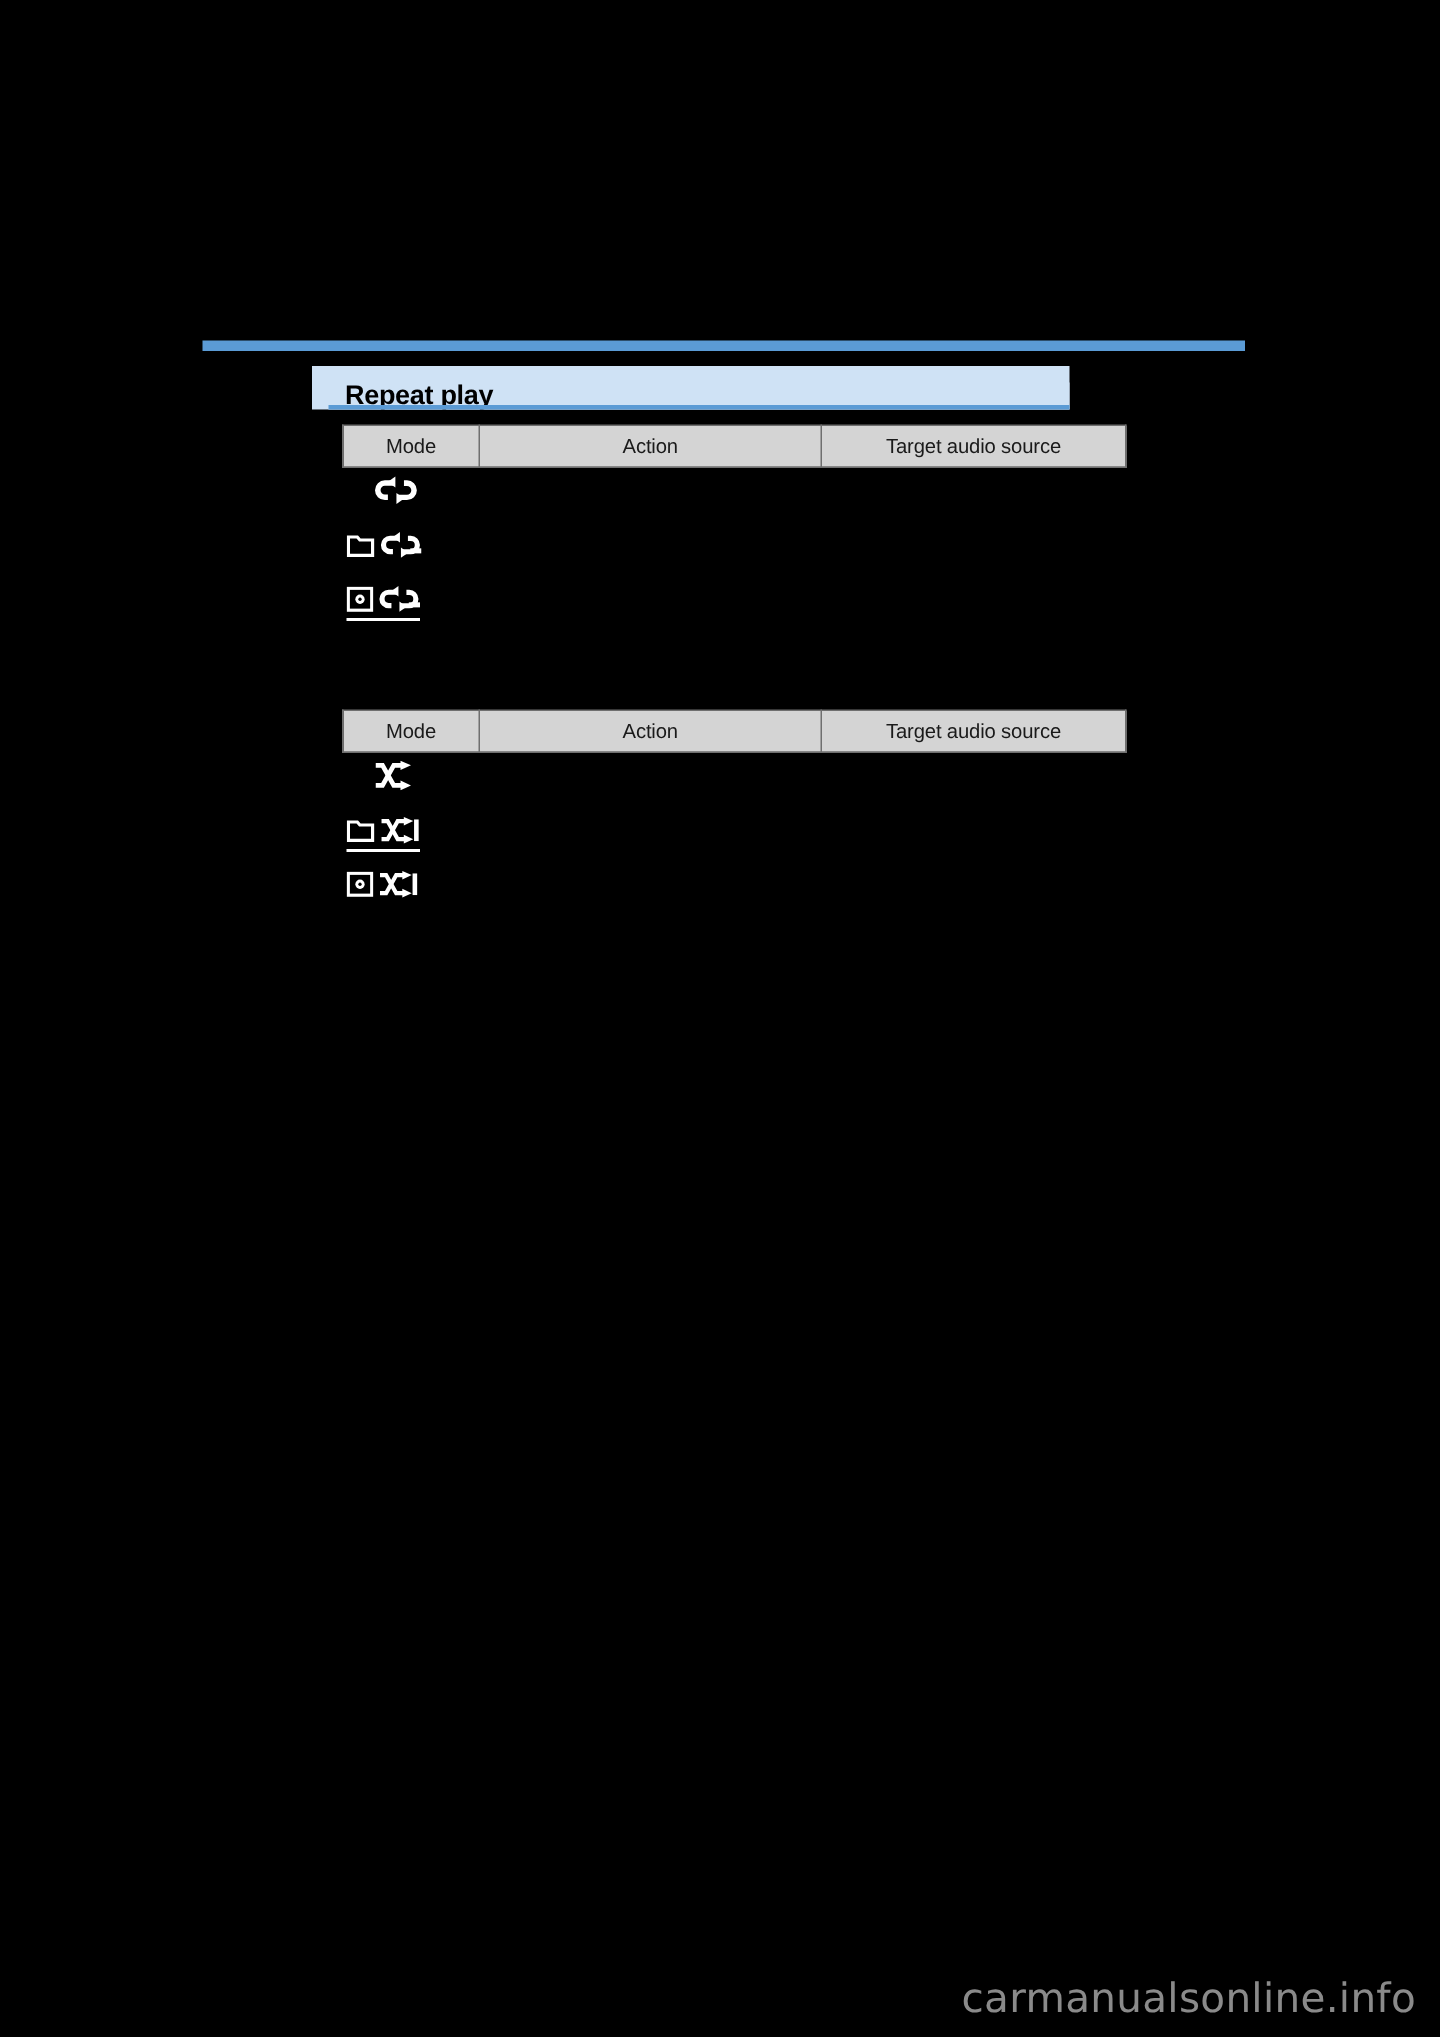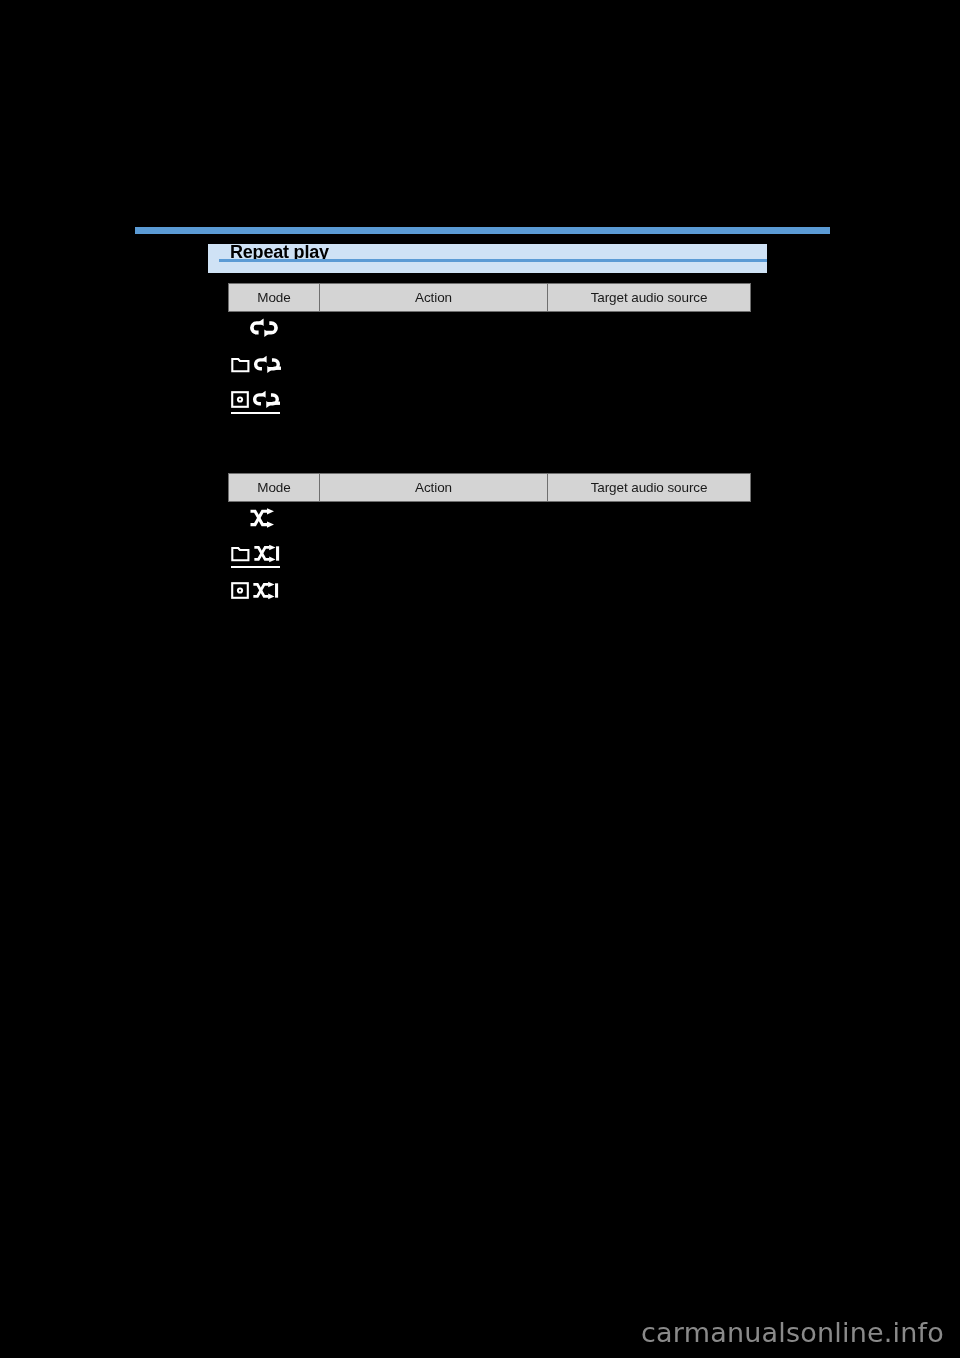--- a/index.html
+++ b/index.html
@@ -33,24 +33,24 @@
     top: 227px;
     width: 695px;
     height: 7px;
     background: #5b9bd5;
   }
 
   
   .section-banner {
     position: absolute;
     left: 208px;
-    width: 559px;
+    width: 505px;
     height: 29px;
     display: flex;
-    align-items: flex-start;
+    align-items: flex-end;
     background: #cfe2f5;
   }
   .section-banner .accent-bar {
     width: 11px;
     background: #5b9bd5;
     flex: 0 0 11px;
   }
   .section-banner .banner-body {
     position: relative;
     flex: 1 1 auto;

